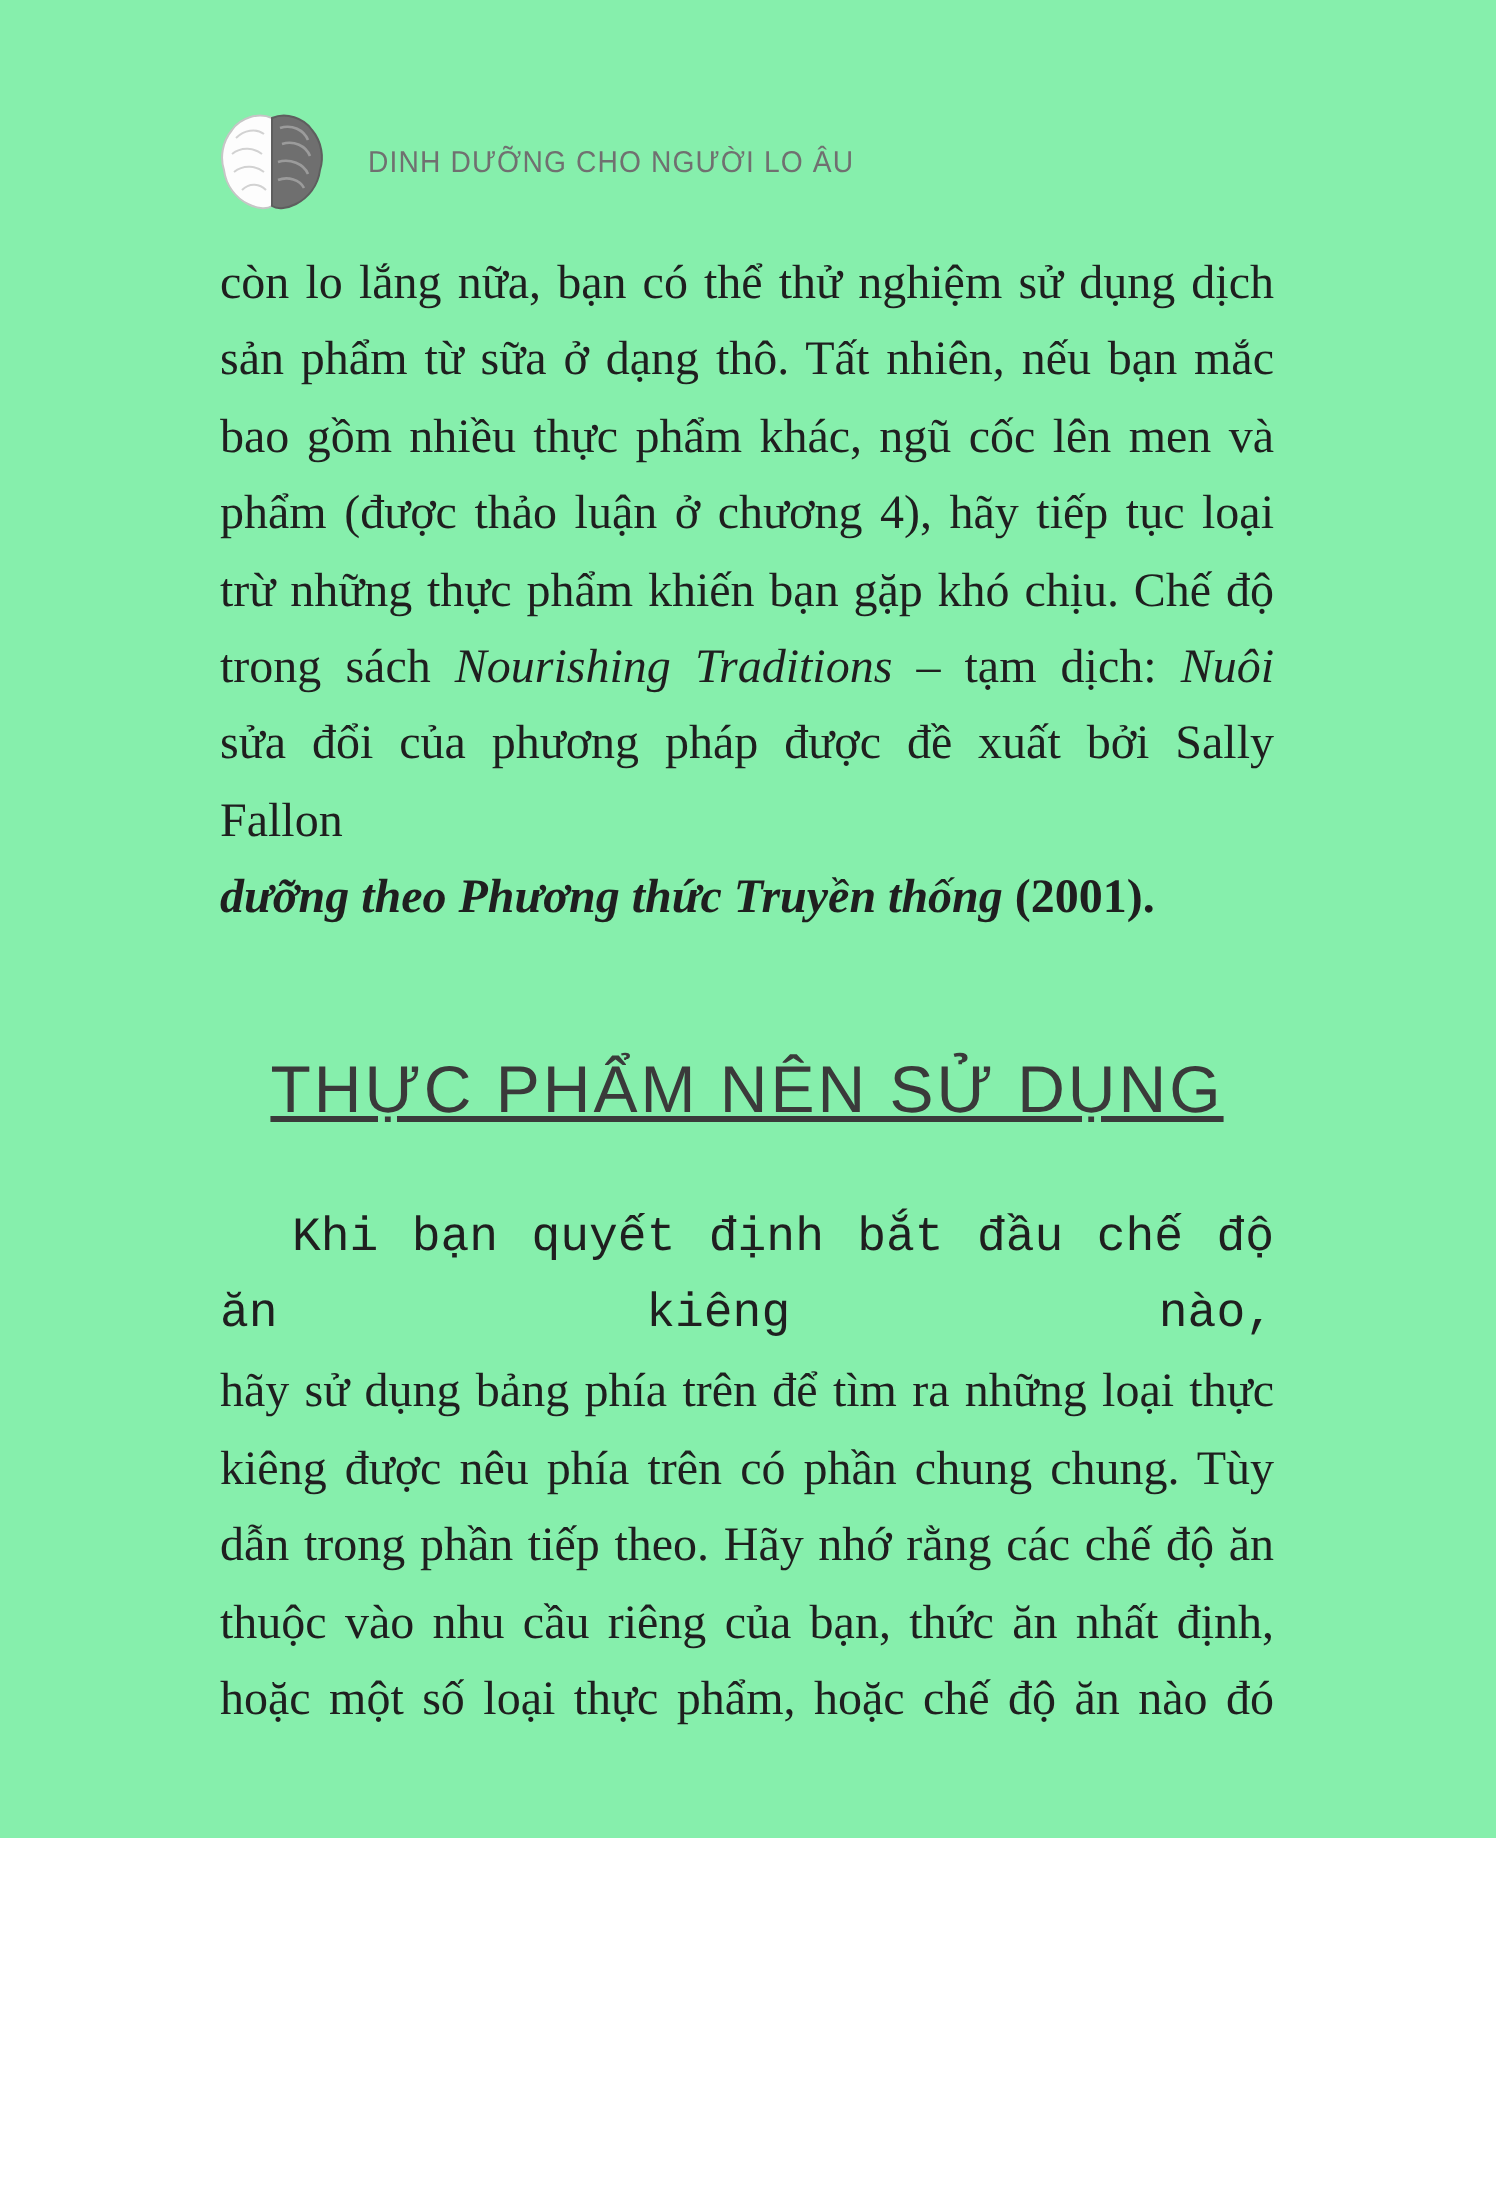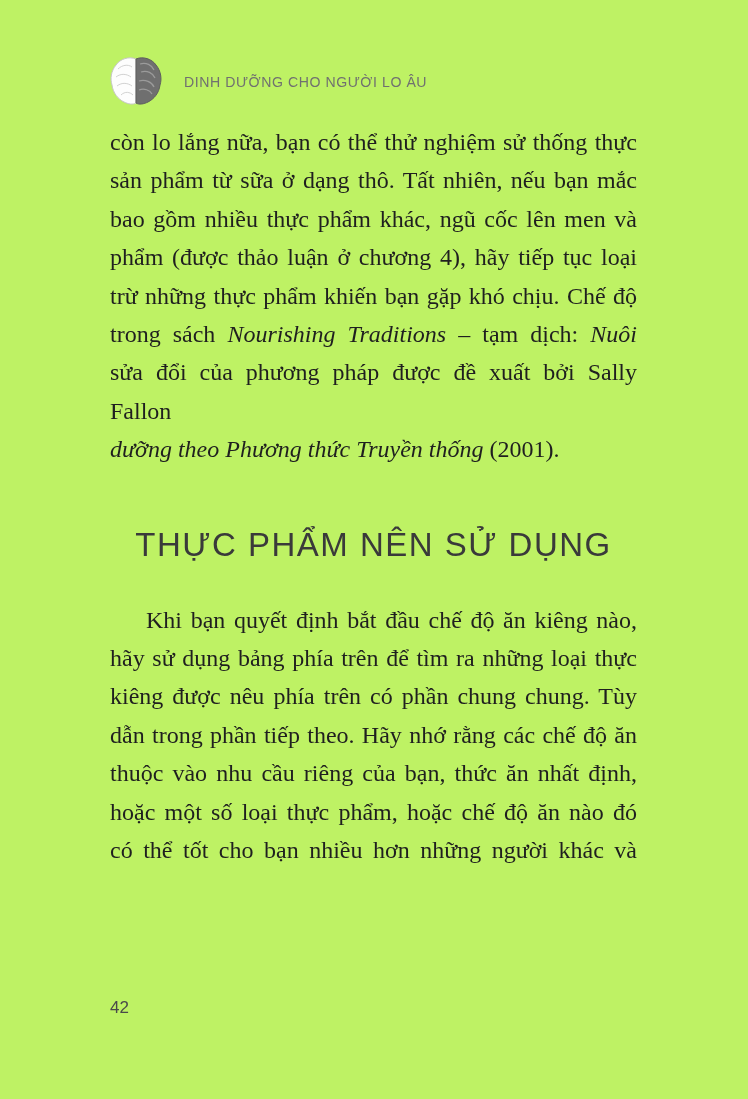--- a/index.html
+++ b/index.html
@@ -1,20 +1,20 @@
 <!DOCTYPE html>
 <html><head>
 <meta charset="utf-8">
 <style>
   html, body { margin: 0; padding: 0; background: #ffffff; }
   .page {
     position: relative;
     width: 748px;
-    height: 1099px;
-    background: #bef264;
+    height: 919px;
+    background: #86efac;
     font-family: "Liberation Serif", "DejaVu Serif", serif;
     overflow: hidden;
   }
   
   .page-header {
     position: absolute;
     top: 55px;
     left: 108px;
     display: flex;
     align-items: center;
@@ -39,33 +39,34 @@
   }
   .paragraph { margin: 0; }
   .line {
     font-size: 24px;
     line-height: 38.4px;
     color: #1f1f1f;
     text-align: justify;
     text-align-last: justify;
     white-space: normal;
   }
-  .line.last-left { text-align-last: left; }
-  .line.first-indent { text-indent: 36px; }
+  .line.last-left { text-align-last: left; font-weight: bold; }
+  .line.first-indent { text-indent: 36px; font-family: Liberation Mono, monospace; }
   .line em { font-style: italic; }
   
   .section-heading {
     font-family: "Liberation Sans", sans-serif;
     font-weight: 300;
     font-size: 33px;
     letter-spacing: 1.5px;
     color: #3a3a3a;
     text-align: center;
     line-height: 42px;
     margin: 55px 0 35px 0;
+    text-decoration: underline;
   }
   
   .page-footer {
     position: absolute;
     left: 110px;
     top: 998px;
     font-family: "Liberation Sans", sans-serif;
     font-size: 17px;
     color: #4a4a4a;
   }
@@ -84,38 +85,37 @@
 
         <path d="M28 4 C35 1 44 4 48 10 C53 16 54 24 52 30 C51 38 46 44 40 47 C36 49 31 50 28 48 Z" fill="#6f6f6f" stroke="#5e5e5e" stroke-width="1"></path>
         <path d="M32 9 C38 7 44 10 46 15 M33 17 C39 15 45 18 47 23 M31 26 C37 24 44 27 46 32 M31 35 C36 33 42 35 44 39" fill="none" stroke="#9b9b9b" stroke-width="1.3"></path>
       </svg>
     </span>
     <span class="header-title">DINH DƯỠNG CHO NGƯỜI LO ÂU</span>
   </header>
 
   <main class="page-body">
     <div class="paragraph" id="para-0">
-        <div class="line"><span>còn lo lắng nữa, bạn có thể thử nghiệm sử thống thực</span></div>
+        <div class="line"><span>còn lo lắng nữa, bạn có thể thử nghiệm sử dụng dịch</span></div>
         <div class="line"><span>sản phẩm từ sữa ở dạng thô. Tất nhiên, nếu bạn mắc</span></div>
         <div class="line"><span>bao gồm nhiều thực phẩm khác, ngũ cốc lên men và</span></div>
         <div class="line"><span>phẩm (được thảo luận ở chương 4), hãy tiếp tục loại</span></div>
         <div class="line"><span>trừ những thực phẩm khiến bạn gặp khó chịu. Chế độ</span></div>
         <div class="line"><span>trong sách </span><em>Nourishing Traditions</em><span> – tạm dịch: </span><em>Nuôi</em></div>
         <div class="line"><span>sửa đổi của phương pháp được đề xuất bởi Sally Fallon</span></div>
         <div class="line last-left"><em>dưỡng theo Phương thức Truyền thống</em><span> (2001).</span></div>
       </div>
     <h1 class="section-heading">THỰC PHẨM NÊN SỬ DỤNG</h1>
     <div class="paragraph" id="para-1">
         <div class="line first-indent"><span>Khi bạn quyết định bắt đầu chế độ ăn kiêng nào,</span></div>
         <div class="line"><span>hãy sử dụng bảng phía trên để tìm ra những loại thực</span></div>
         <div class="line"><span>kiêng được nêu phía trên có phần chung chung. Tùy</span></div>
         <div class="line"><span>dẫn trong phần tiếp theo. Hãy nhớ rằng các chế độ ăn</span></div>
         <div class="line"><span>thuộc vào nhu cầu riêng của bạn, thức ăn nhất định,</span></div>
         <div class="line"><span>hoặc một số loại thực phẩm, hoặc chế độ ăn nào đó</span></div>
-        <div class="line"><span>có thể tốt cho bạn nhiều hơn những người khác và</span></div>
       </div>
   </main>
 
   <footer class="page-footer">
     <span>42</span>
   </footer>
 
 </div>
 
 </body></html>

